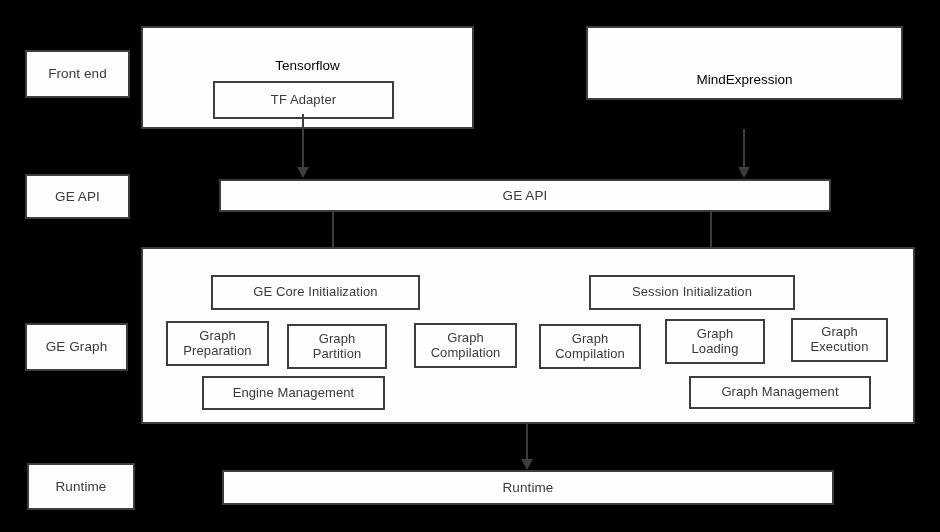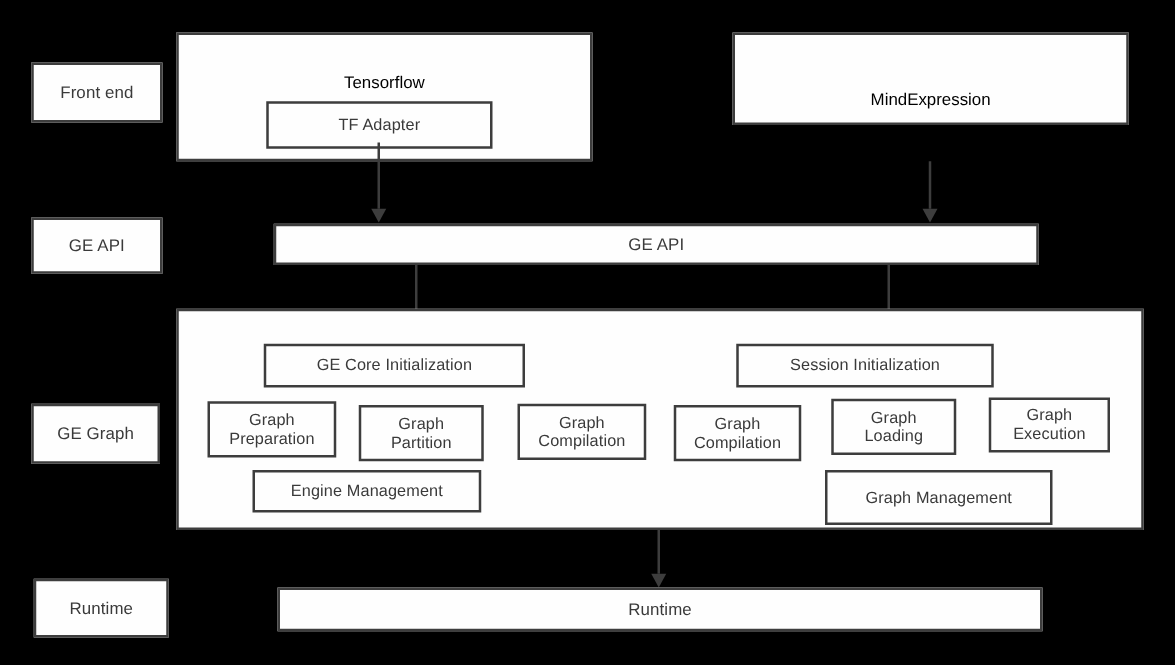--- a/index.html
+++ b/index.html
@@ -143,21 +143,21 @@
     <span>Loading</span>
   </div>
   <div class="box two-line" style="left:791px;top:318px;width:97px;height:44px;flex-direction:column;">
     <span>Graph</span>
     <span>Execution</span>
   </div>
 
   <div class="box" style="left:192px;top:376px;width:183px;height:34px;margin-left:10px;">
     <span>Engine Management</span>
   </div>
-  <div class="box" style="left:660px;top:376px;width:182px;height:44px;">
+  <div class="box" style="left:689px;top:376px;width:182px;height:33px;">
     <span>Graph Management</span>
   </div>
 
   <div class="arrow" style="left:521px;top:424px;width:12px;height:46px;">
     <div class="shaft" style="height:35px;"></div>
       <div class="head"></div>
   </div>
 
   <div class="box bar" style="left:222px;top:470px;width:612px;height:35px;">
     <span>Runtime</span>

